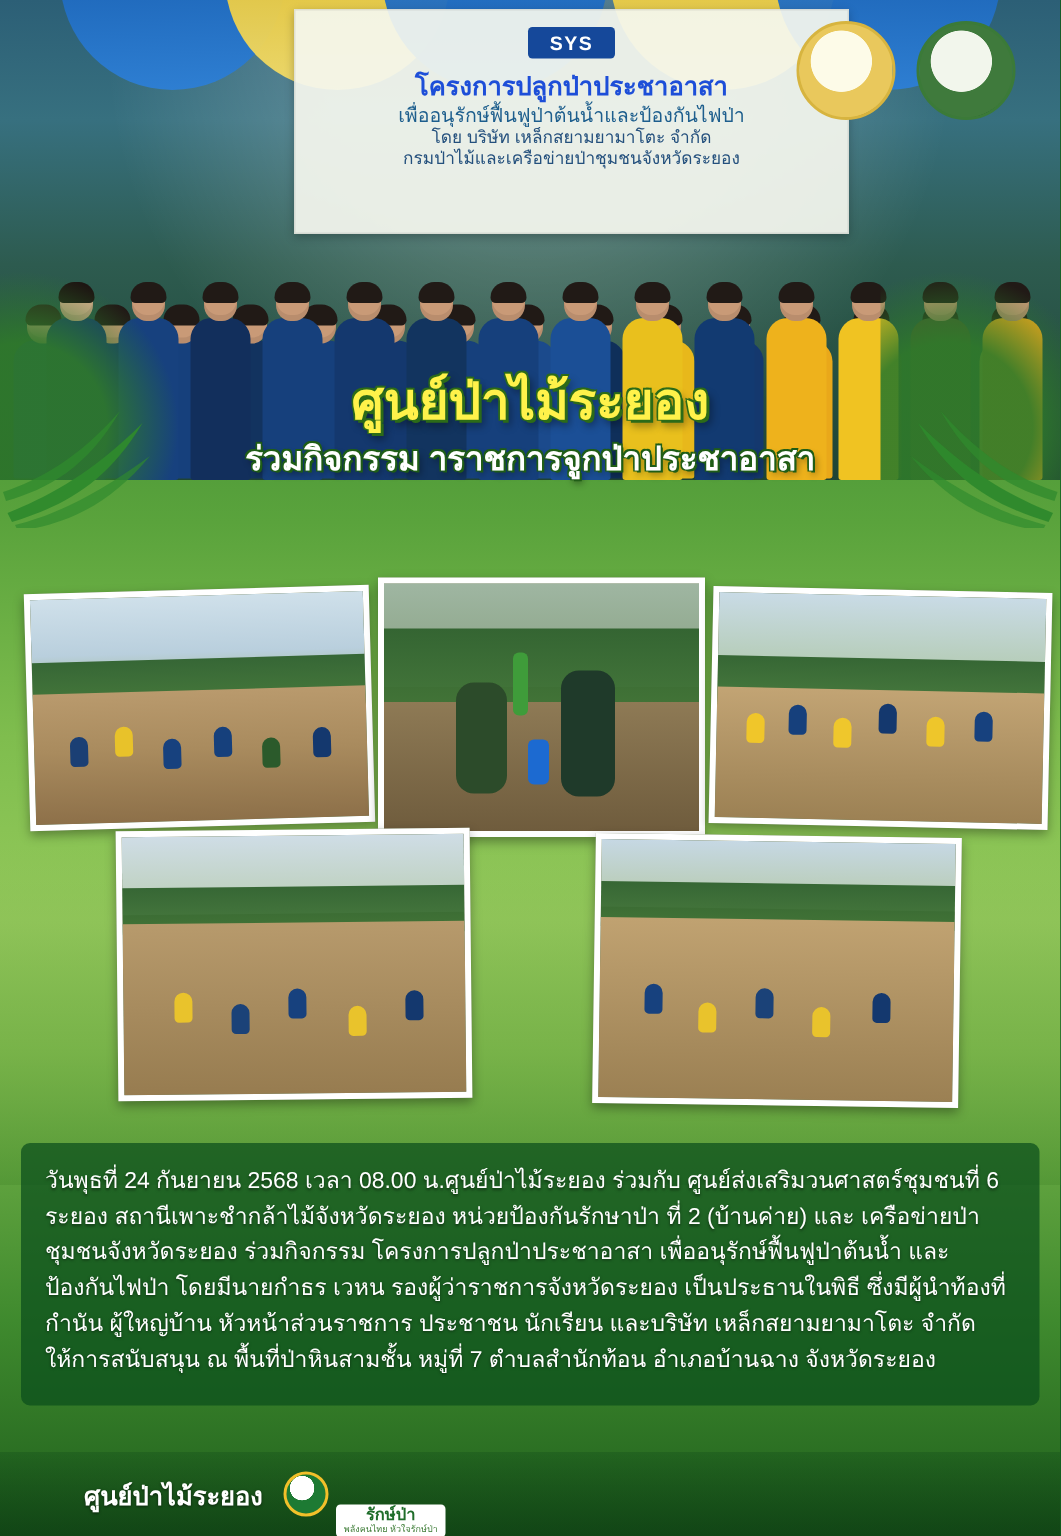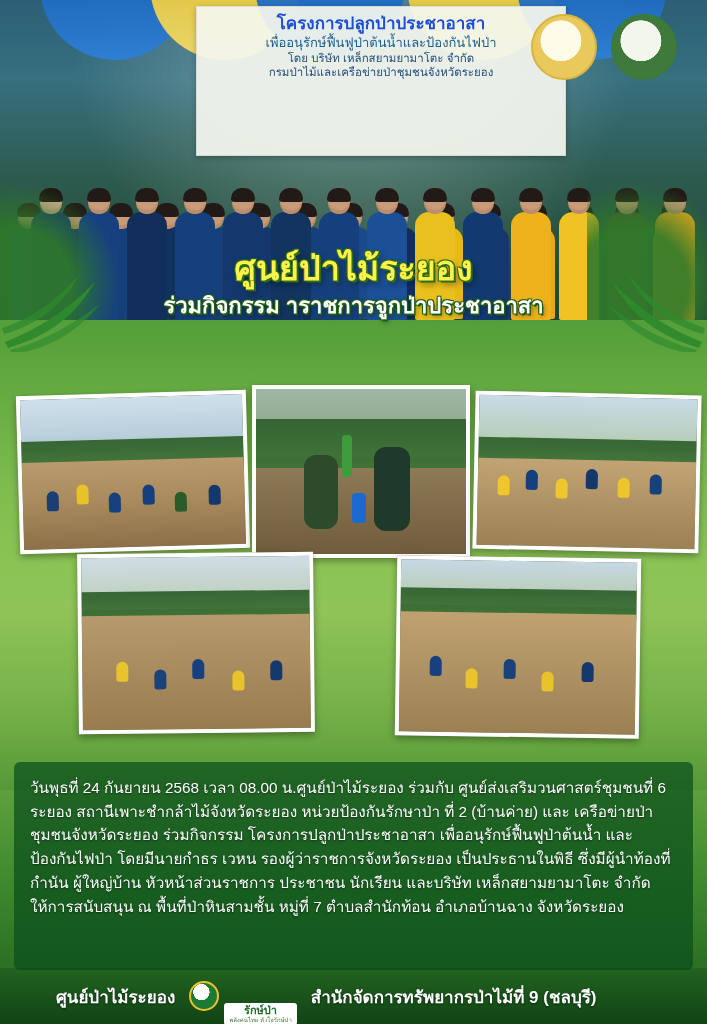--- a/index.html
+++ b/index.html
@@ -230,21 +230,21 @@
   .p2 { left: 252px; top: 0px;  width: 210px; height: 165px; }
   .p3 { left: 474px; top: 8px;  width: 218px; height: 150px; transform: rotate(1.2deg); }
   .p4 { left: 78px;  top: 168px; width: 228px; height: 172px; transform: rotate(-0.6deg); }
   .p5 { left: 396px; top: 172px; width: 236px; height: 172px; transform: rotate(0.8deg); }
 
   
   .caption {
     position: absolute;
     left: 14px; top: 762px;
     width: 679px;
-    height: 208px;
+    height: 175px;
     background: rgba(10, 78, 28, 0.72);
     border-radius: 6px;
     box-sizing: border-box;
     padding: 14px 16px 10px 16px;
     color: #ffffff;
     font-size: 15.3px;
     line-height: 1.55;
     text-align: left;
     text-shadow: 0 1px 2px rgba(0,0,0,.5);
   }
@@ -307,20 +307,23 @@
   <div class="hero">
     <div class="hero-stage"></div>
 
     <div class="swag b1"></div>
     <div class="swag y1"></div>
     <div class="swag b2"></div>
     <div class="swag y2"></div>
     <div class="swag b3"></div>
 
     <div class="banner">
+      <div class="logos">
+        <span class="sys-logo">SYS</span>
+      </div>
       <div class="b-title">โครงการปลูกป่าประชาอาสา</div>
       <div class="b-sub">เพื่ออนุรักษ์ฟื้นฟูป่าต้นน้ำและป้องกันไฟป่า</div>
       <div class="b-line">โดย บริษัท เหล็กสยามยามาโตะ จำกัด</div>
       <div class="b-line">กรมป่าไม้และเครือข่ายป่าชุมชนจังหวัดระยอง</div>
     </div>
 
     <div class="seal left"></div>
     <div class="seal right"></div>
 
     <div class="crowd">
@@ -560,16 +563,15 @@
 
   <div class="footer">
     <span class="footer-text">ศูนย์ป่าไม้ระยอง</span>
     <span class="rakpa-logo">
       <span class="rakpa-badge"></span>
       <span class="rakpa-word">
         <span>รักษ์ป่า</span>
         <small>พลังคนไทย หัวใจรักษ์ป่า</small>
       </span>
     </span>
-    <span class="footer-text">สำนักจัดการทรัพยากรป่าไม้ที่ 9 (ชลบุรี)</span>
   </div>
 
 </div>
 
 </body></html>

